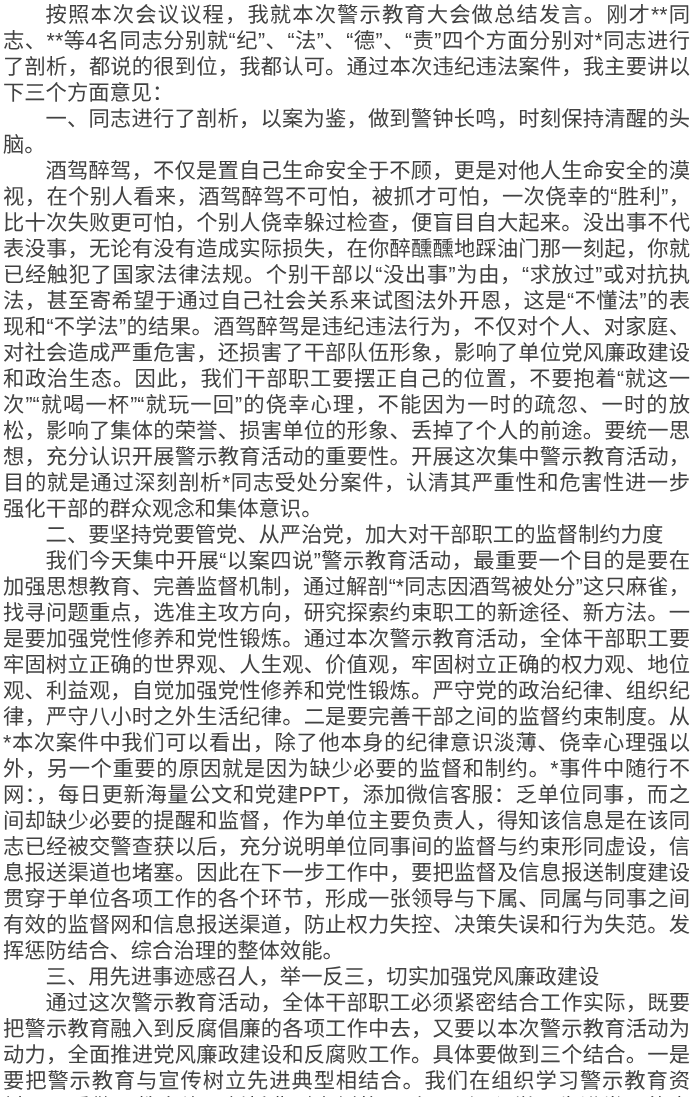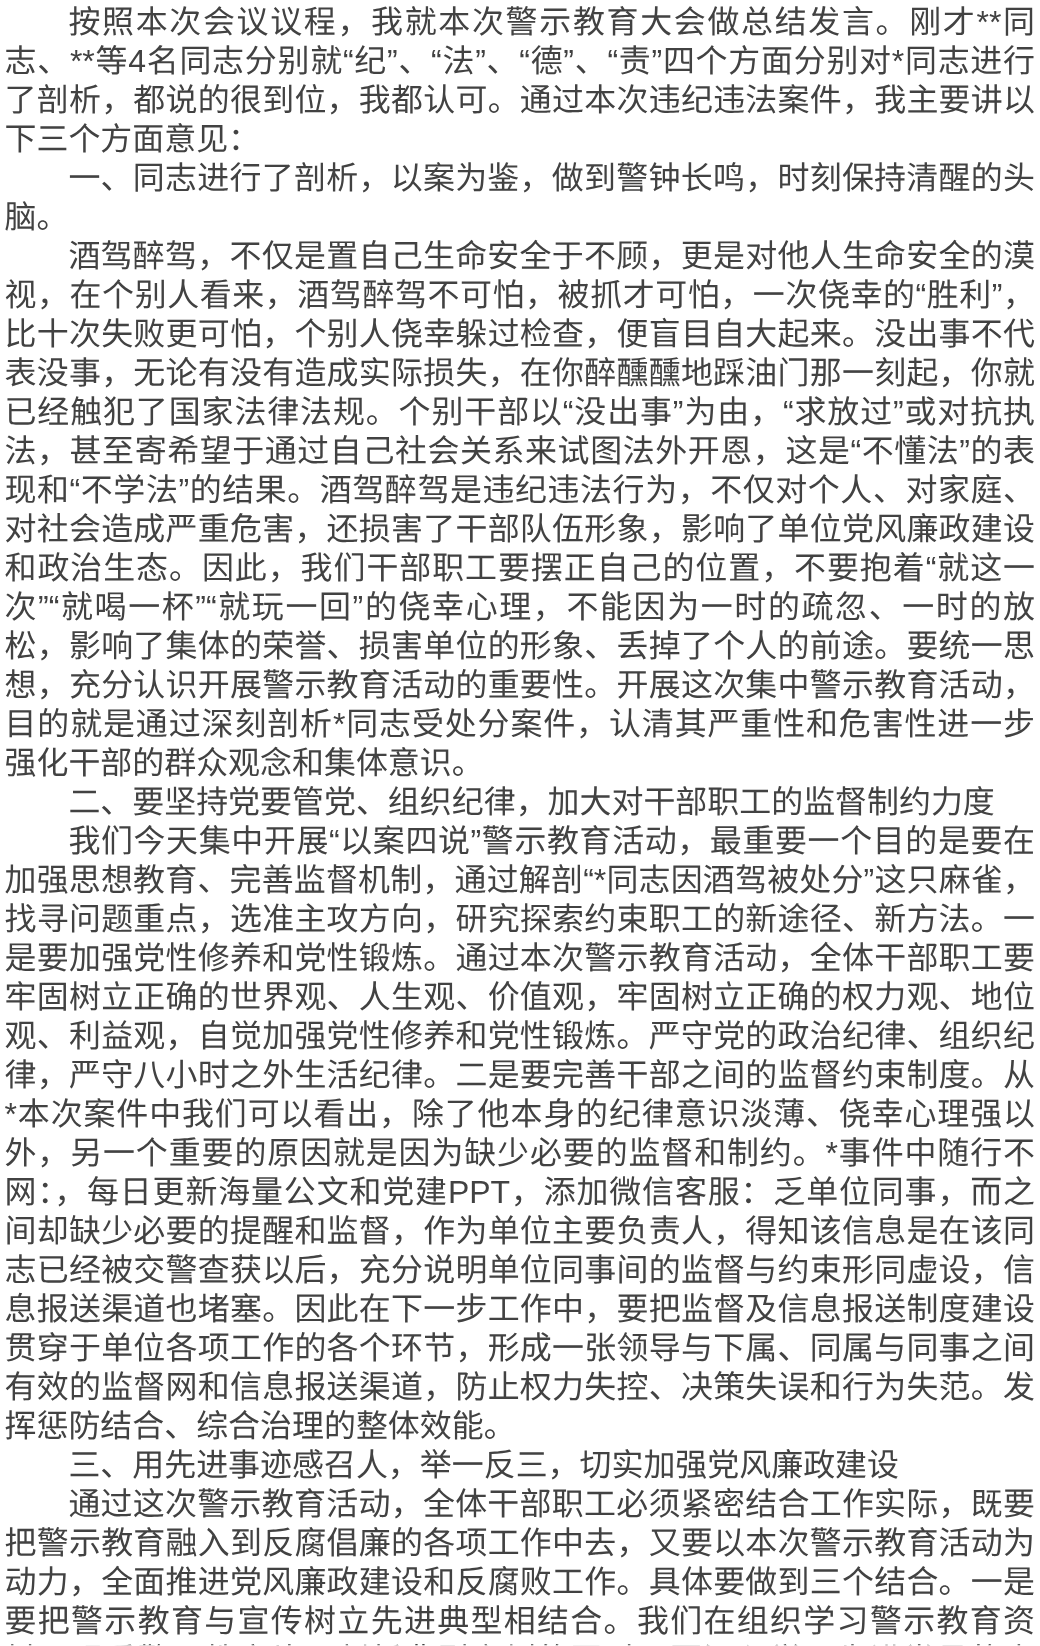--- a/index.html
+++ b/index.html
@@ -45,20 +45,20 @@
 <body>
 
 <article class="doc">
 
   <p class="doc-paragraph">按照本次会议议程，我就本次警示教育大会做总结发言。刚才**同志、**等4名同志分别就“纪”、“法”、“德”、“责”四个方面分别对*同志进行了剖析，都说的很到位，我都认可。通过本次违纪违法案件，我主要讲以下三个方面意见：</p>
 
   <p class="doc-paragraph">一、同志进行了剖析，以案为鉴，做到警钟长鸣，时刻保持清醒的头脑。</p>
 
   <p class="doc-paragraph">酒驾醉驾，不仅是置自己生命安全于不顾，更是对他人生命安全的漠视，在个别人看来，酒驾醉驾不可怕，被抓才可怕，一次侥幸的“胜利”，比十次失败更可怕，个别人侥幸躲过检查，便盲目自大起来。没出事不代表没事，无论有没有造成实际损失，在你醉醺醺地踩油门那一刻起，你就已经触犯了国家法律法规。个别干部以“没出事”为由，“求放过”或对抗执法，甚至寄希望于通过自己社会关系来试图法外开恩，这是“不懂法”的表现和“不学法”的结果。酒驾醉驾是违纪违法行为，不仅对个人、对家庭、对社会造成严重危害，还损害了干部队伍形象，影响了单位党风廉政建设和政治生态。因此，我们干部职工要摆正自己的位置，不要抱着“就这一次”“就喝一杯”“就玩一回”的侥幸心理，不能因为一时的疏忽、一时的放松，影响了集体的荣誉、损害单位的形象、丢掉了个人的前途。要统一思想，充分认识开展警示教育活动的重要性。开展这次集中警示教育活动，目的就是通过深刻剖析*同志受处分案件，认清其严重性和危害性进一步强化干部的群众观念和集体意识。</p>
 
-  <p class="doc-paragraph">二、要坚持党要管党、组织纪律，加大对干部职工的监督制约力度</p>
+  <p class="doc-paragraph">二、要坚持党要管党、从严治党，加大对干部职工的监督制约力度</p>
 
   <p class="doc-paragraph">我们今天集中开展“以案四说”警示教育活动，最重要一个目的是要在加强思想教育、完善监督机制，通过解剖“*同志因酒驾被处分”这只麻雀，找寻问题重点，选准主攻方向，研究探索约束职工的新途径、新方法。一是要加强党性修养和党性锻炼。通过本次警示教育活动，全体干部职工要牢固树立正确的世界观、人生观、价值观，牢固树立正确的权力观、地位观、利益观，自觉加强党性修养和党性锻炼。严守党的政治纪律、组织纪律，严守八小时之外生活纪律。二是要完善干部之间的监督约束制度。从*本次案件中我们可以看出，除了他本身的纪律意识淡薄、侥幸心理强以外，另一个重要的原因就是因为缺少必要的监督和制约。*事件中随行不网：，每日更新海量公文和党建PPT，添加微信客服：乏单位同事，而之间却缺少必要的提醒和监督，作为单位主要负责人，得知该信息是在该同志已经被交警查获以后，充分说明单位同事间的监督与约束形同虚设，信息报送渠道也堵塞。因此在下一步工作中，要把监督及信息报送制度建设贯穿于单位各项工作的各个环节，形成一张领导与下属、同属与同事之间有效的监督网和信息报送渠道，防止权力失控、决策失误和行为失范。发挥惩防结合、综合治理的整体效能。</p>
 
   <p class="doc-paragraph">三、用先进事迹感召人，举一反三，切实加强党风廉政建设</p>
 
   <p class="doc-paragraph">通过这次警示教育活动，全体干部职工必须紧密结合工作实际，既要把警示教育融入到反腐倡廉的各项工作中去，又要以本次警示教育活动为动力，全面推进党风廉政建设和反腐败工作。具体要做到三个结合。一是要把警示教育与宣传树立先进典型相结合。我们在组织学习警示教育资料、观看警示教育片、剖析典型案例的同时，要深入学习先进党员的事迹，用先进事迹感召人、教育人、引导人，在民政系统内形成一种廉洁奉公、勤政为民、实干兴业的良好社会风气。二是要把警示教育与推进党风廉政建设相结合，健全完善各项规章制度。</p>
 </article>
 
 </body></html>

